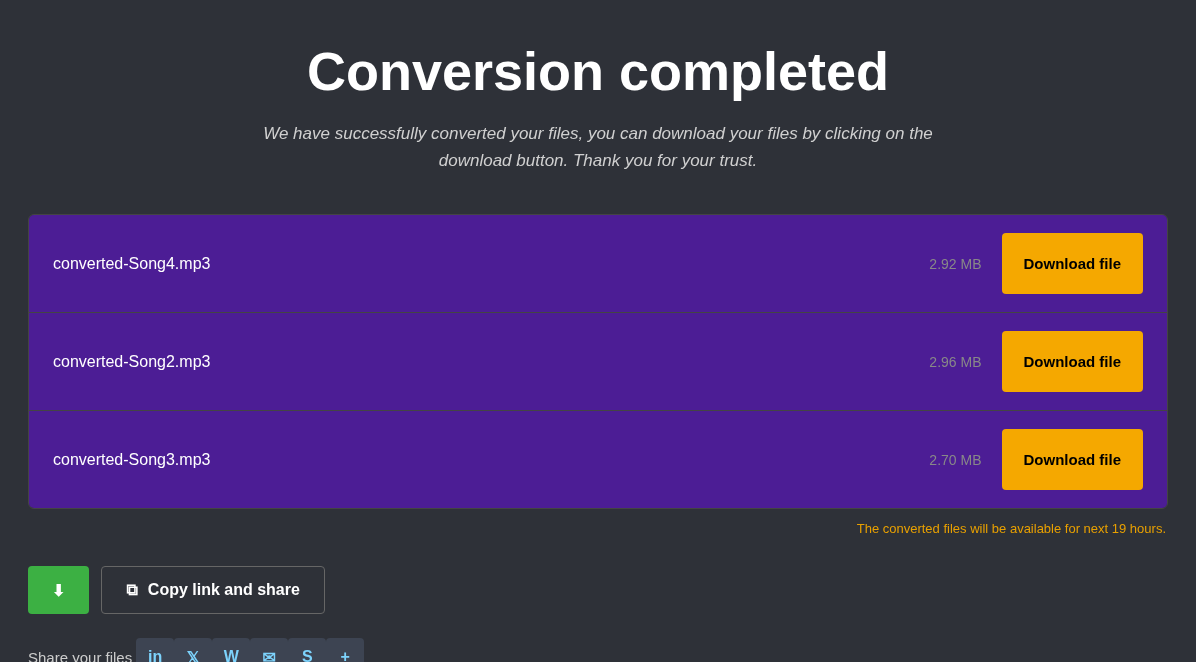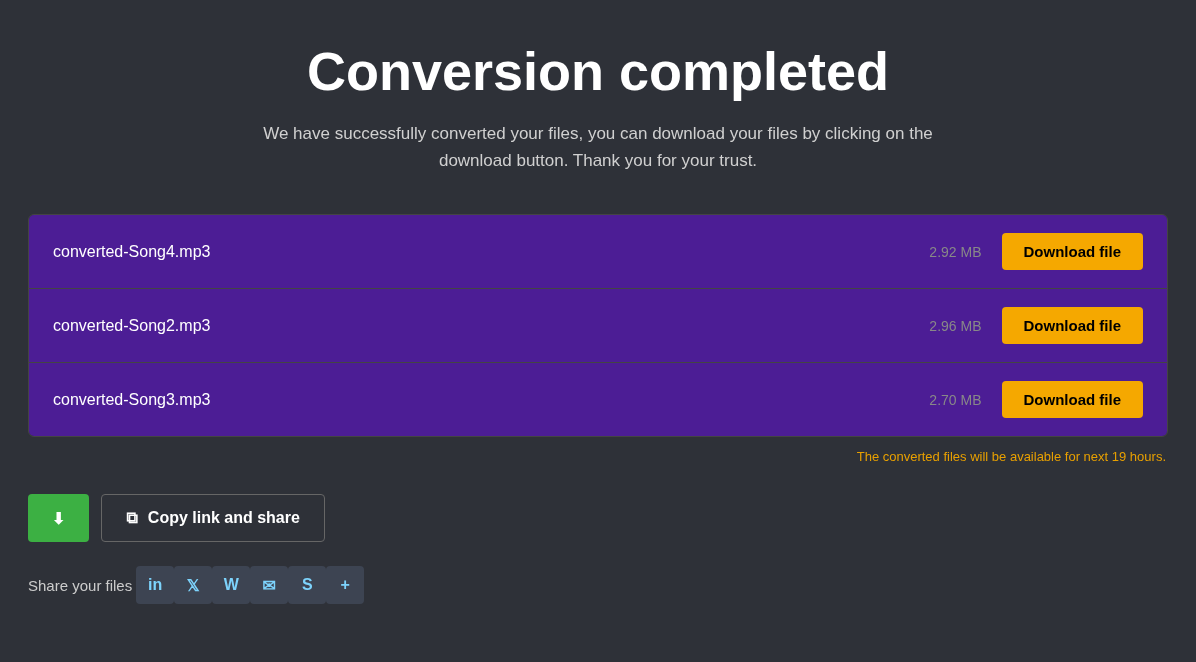--- a/index.html
+++ b/index.html
@@ -24,20 +24,21 @@
       margin-bottom: 18px;
     }
 
     .subtitle {
       font-size: 17px;
       color: #d0d0d0;
       text-align: center;
       max-width: 740px;
       line-height: 1.6;
       margin-bottom: 40px;
+      font-style: italic;
     }
 
     .files-table {
       width: 100%;
       max-width: 1140px;
       border: 1px solid #444;
       border-radius: 6px;
       overflow: hidden;
       margin-bottom: 12px;
     }
@@ -70,21 +71,21 @@
     .file-size {
       font-size: 14px;
       color: #888;
     }
 
     .download-btn {
       background-color: #f5a800;
       color: #000000;
       border: none;
       border-radius: 4px;
-      padding: 10px 22px;
+      padding: 22px 22px;
       font-size: 15px;
       font-weight: 700;
       cursor: pointer;
       white-space: nowrap;
     }
 
     .availability-note {
       width: 100%;
       max-width: 1140px;
       text-align: right;

